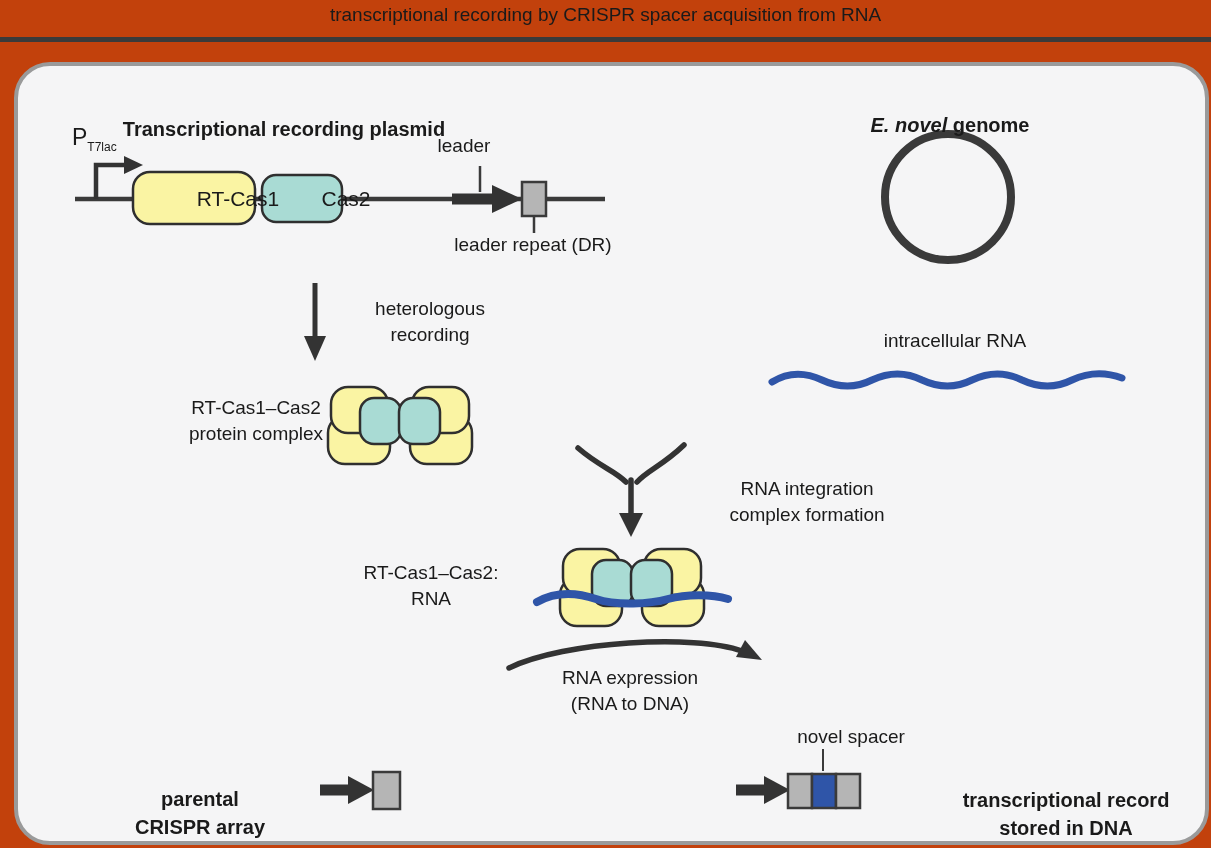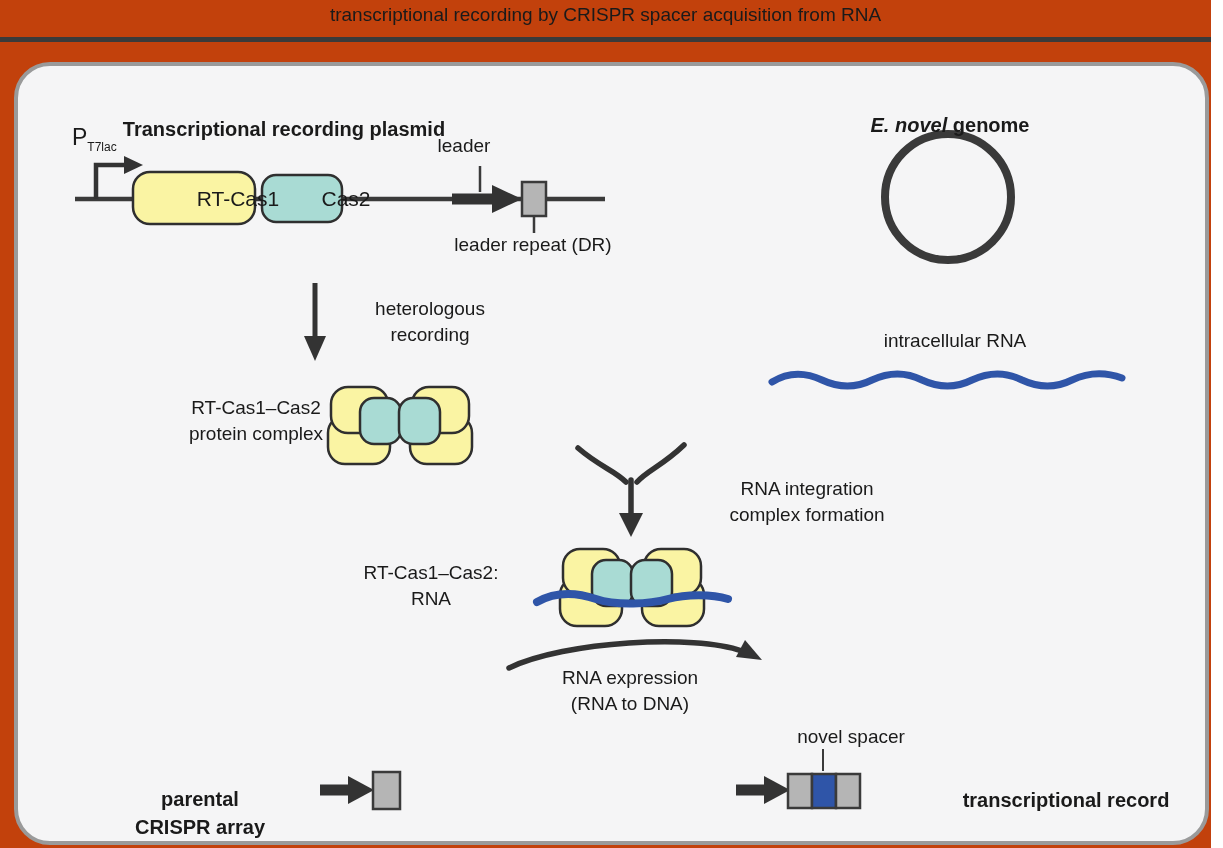--- a/index.html
+++ b/index.html
@@ -159,15 +159,16 @@
 
   <div class="lbl bold txt" style="left:200px;top:760px;">
     <div>parental</div>
     <div>CRISPR array</div>
   </div>
 
   <div class="lbl txt" style="left:851px;top:724px;">novel spacer</div>
 
   <div class="lbl bold txt" style="left:1066px;top:761px;">
     <div>transcriptional record</div>
+    <div>stored in DNA</div>
   </div>
 
 </div>
 
 </body></html>

